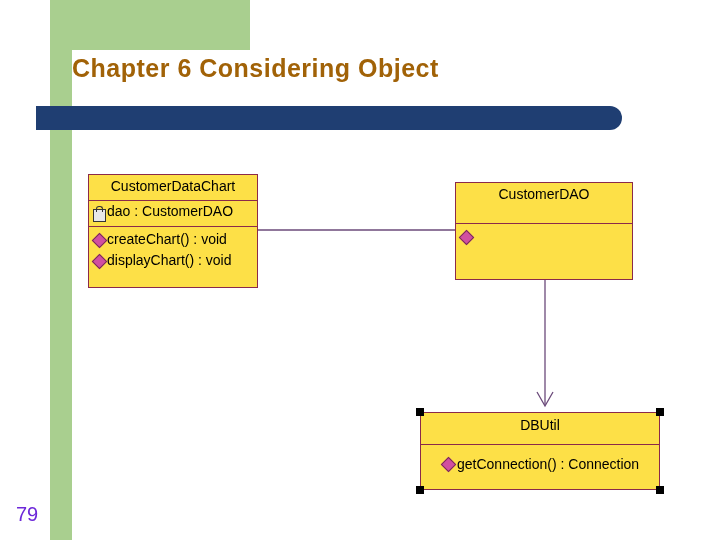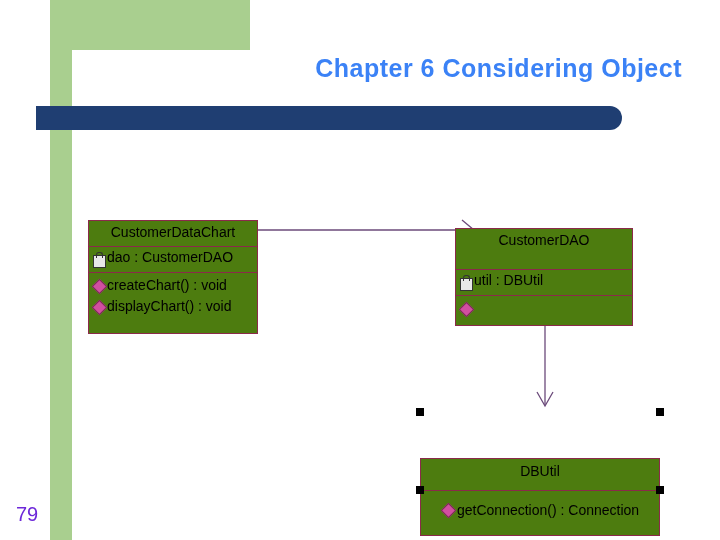--- a/index.html
+++ b/index.html
@@ -2,30 +2,30 @@
 <html><head>
 <meta charset="utf-8">
 <style>
   html,body{margin:0;padding:0;}
   body{width:720px;height:540px;background:#ffffff;font-family:"Liberation Sans",sans-serif;overflow:hidden;position:relative;}
 
   
   .green-band{position:absolute;left:50px;top:0;width:200px;height:50px;background:#a9cf8f;}
   .green-left{position:absolute;left:50px;top:0;width:22px;height:540px;background:#a9cf8f;}
 
-  .title{position:absolute;left:72px;top:54px;width:610px;text-align:right;
-         font-size:25px;font-weight:bold;color:#3b82f6;letter-spacing:0.5px;}
+  .title{position:absolute;left:72px;top:54px;width:610px;text-align:left;
+         font-size:25px;font-weight:bold;color:#a16207;letter-spacing:0.5px;}
 
   .bar{position:absolute;left:36px;top:106px;width:586px;height:24px;background:#1f3e72;
        border-radius:0 12px 12px 0;}
 
   .page-num{position:absolute;left:16px;bottom:14px;font-size:20px;font-weight:normal;color:#6d28d9;}
 
   
-  .uml{position:absolute;background:#4d7c0f;border:1px solid #8b2a4a;box-sizing:border-box;margin-top:46px;}
+  .uml{position:absolute;background:#fde047;border:1px solid #8b2a4a;box-sizing:border-box;}
   .uml .row{border-bottom:1px solid #8b2a4a;box-sizing:border-box;position:relative;}
   .uml .row:last-child{border-bottom:none;}
   .uml .name{text-align:center;font-size:14px;color:#000;padding:3px 4px 4px 4px;}
   .uml .member{font-size:14px;color:#000;padding:2px 21px 3px 18px;white-space:nowrap;}
   .uml .memberblock{padding-top:2px;padding-bottom:3px;}
 
   
   .diamond{position:absolute;width:9px;height:9px;background:#d14fa0;
            transform:rotate(45deg);border:1px solid #7a2a55;}
   .lockico{position:absolute;width:11px;height:11px;border:1px solid #333;background:#e8e8e8;}
@@ -75,24 +75,20 @@
     <div class="member">createChart() : void</div>
     <span class="diamond" style="left:5px;top:29px;"></span>
     <div class="member">displayChart() : void</div>
   </div>
 </div>
 
 <div class="uml" id="cls-dao">
   <div class="row" style="height:41px">
     <div class="name">CustomerDAO</div>
   </div>
-  <div class="row" style="height:26px">
-    <span class="lockico" style="left:4px;top:8px;"></span>
-    <div class="member">util : DBUtil</div>
-  </div>
   <div class="row memberblock" style="height:44px">
     <span class="diamond" style="left:5px;top:8px;"></span>
   </div>
 </div>
 
 <div class="uml" id="cls-dbutil">
   <div class="row" style="height:32px">
     <div class="name" style="padding-top:4px">DBUtil</div>
   </div>
   <div class="row memberblock" style="height:44px">

